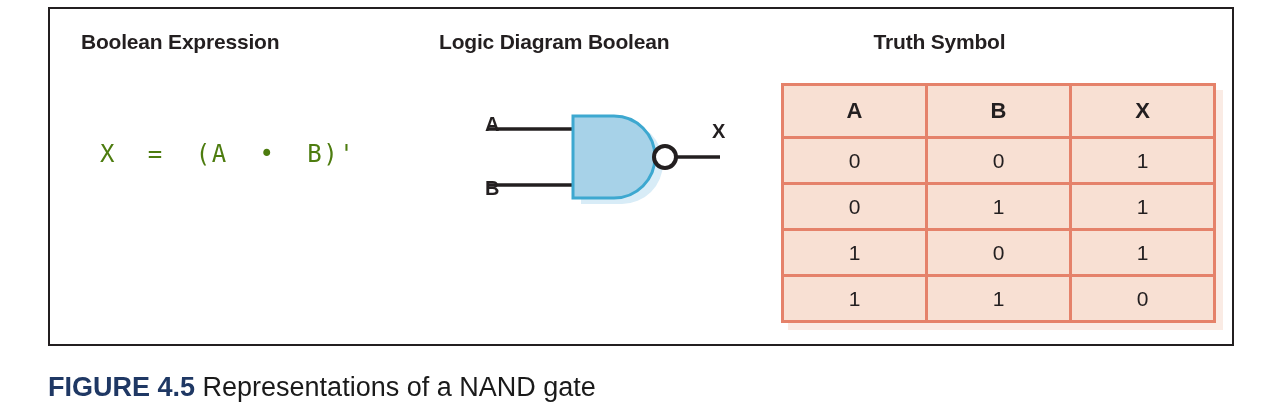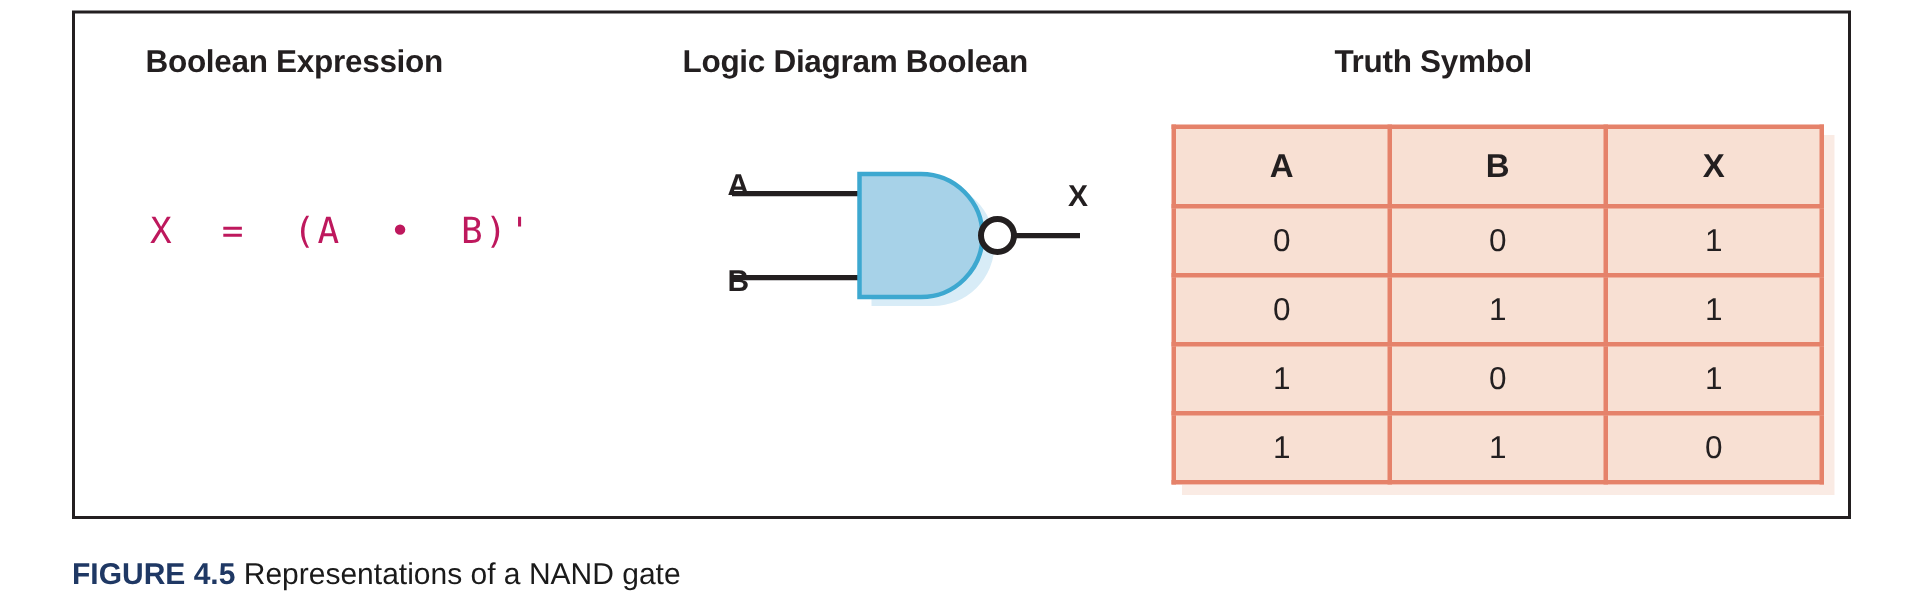--- a/index.html
+++ b/index.html
@@ -29,36 +29,35 @@
   }
 
   
   .col-heading {
     position: absolute;
     font-size: 21px;
     font-weight: bold;
     letter-spacing: -0.2px;
     color: #231f20;
     white-space: nowrap;
-    margin-left: 16px;
   }
   #heading-boolean  { left: 31px;  top: 21px; }
   #heading-logic    { left: 389px; top: 21px; }
   #heading-truth    { left: 679px; top: 21px; width: 421px; text-align: center; }
 
   
   #boolean-expression {
     position: absolute;
     left: 50px;
     top: 131px;
     width: 320px;
     font-family: "DejaVu Sans Mono", monospace;
     font-size: 24px;
     letter-spacing: 1.5px;
-    color: #be185d;
+    color: #4d7c0f;
     white-space: pre;
   }
 
   
   #logic-diagram {
     position: absolute;
     left: 370px;
     top: 90px;
     width: 300px;
     height: 130px;
@@ -101,21 +100,21 @@
     height: 41px;
     font-size: 21px;
     font-weight: normal;
   }
 
   
   #figure-caption {
     position: absolute;
     left: 48px;
     top: 372px;
-    font-size: 20px;
+    font-size: 27px;
     color: #000000;
     white-space: nowrap;
   }
   #caption-figure-number {
     font-weight: bold;
     color: #1f3864;
   }
   #caption-text { color: #1a1a1a; }
 </style>
 </head>

